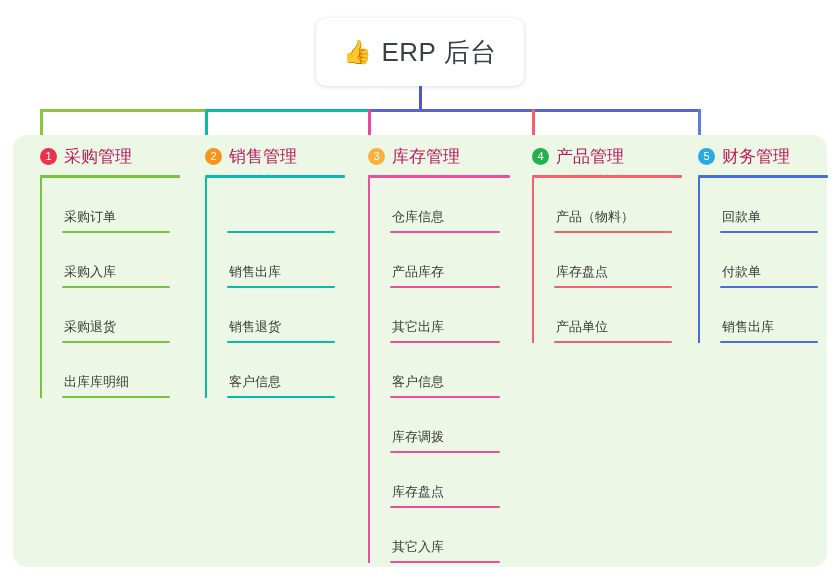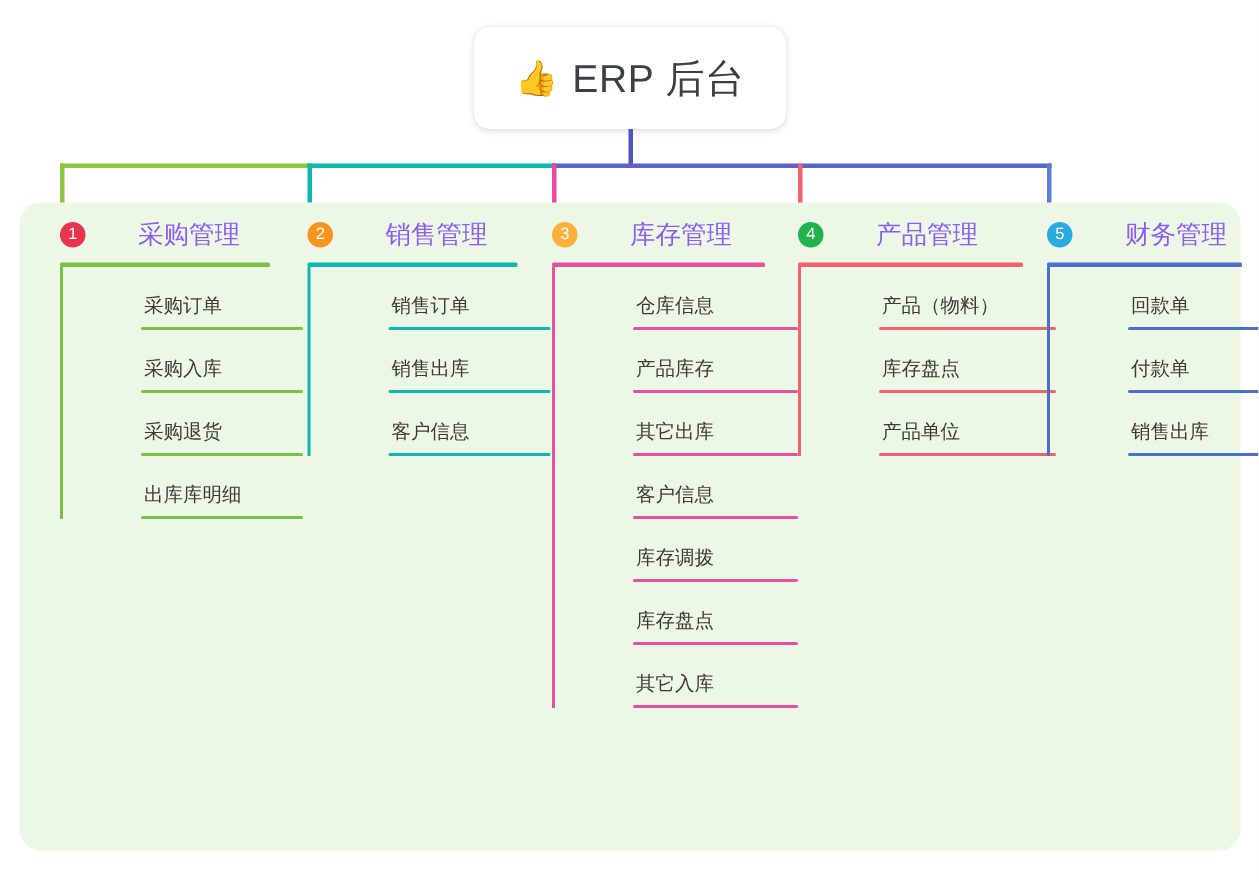--- a/index.html
+++ b/index.html
@@ -85,22 +85,21 @@
     border-radius: 50%;
     color: #ffffff;
     font-size: 11px;
     line-height: 17px;
     text-align: center;
     font-weight: normal;
     flex: 0 0 auto;
   }
   .col-title {
     font-size: 17px;
-    color: #8b5cf6;
-    margin-left: 28px;
+    color: #be185d;
   }
   .header-rule {
     height: 3px;
     margin-top: 6px;
     border-radius: 1px;
   }
 
   .leaves {
     position: relative;
     margin-left: 10px;
@@ -108,26 +107,25 @@
   }
   .trunk {
     position: absolute;
     left: 0;
     top: 0;
     bottom: 0;
     width: 2px;
   }
   .leaf {
     position: relative;
-    height: 42px;
+    height: 55px;
     box-sizing: border-box;
     display: flex;
     flex-direction: column;
     justify-content: flex-end;
-    margin-left: 32px;
   }
   .leaf-label {
     font-size: 13px;
     color: #3a3a3a;
     white-space: nowrap;
     padding-bottom: 5px;
     padding-left: 2px;
   }
   .leaf-rule {
     height: 2px;
@@ -189,25 +187,28 @@
       </div>
       <div class="column" style="left: 195px; width: 150px;">
         <div class="col-header">
           <span class="badge" style="background: rgb(247, 148, 30);">2</span>
           <span class="col-title">销售管理</span>
         </div>
         <div class="header-rule" style="background: rgb(12, 185, 172); width: 140px; margin-left: 10px;"></div>
         <div class="leaves">
           <div class="trunk" style="background: rgb(12, 185, 172);"></div>
           <div class="leaf">
-            <div class="leaf-label">销售订单</div>
             <div class="leaf-rule" style="background: rgb(12, 185, 172); width: 108px;"></div>
           </div>
           <div class="leaf">
             <div class="leaf-label">销售出库</div>
+            <div class="leaf-rule" style="background: rgb(12, 185, 172); width: 108px;"></div>
+          </div>
+          <div class="leaf">
+            <div class="leaf-label">销售退货</div>
             <div class="leaf-rule" style="background: rgb(12, 185, 172); width: 108px;"></div>
           </div>
           <div class="leaf">
             <div class="leaf-label">客户信息</div>
             <div class="leaf-rule" style="background: rgb(12, 185, 172); width: 108px;"></div>
           </div>
         </div>
       </div>
       <div class="column" style="left: 358px; width: 152px;">
         <div class="col-header">

